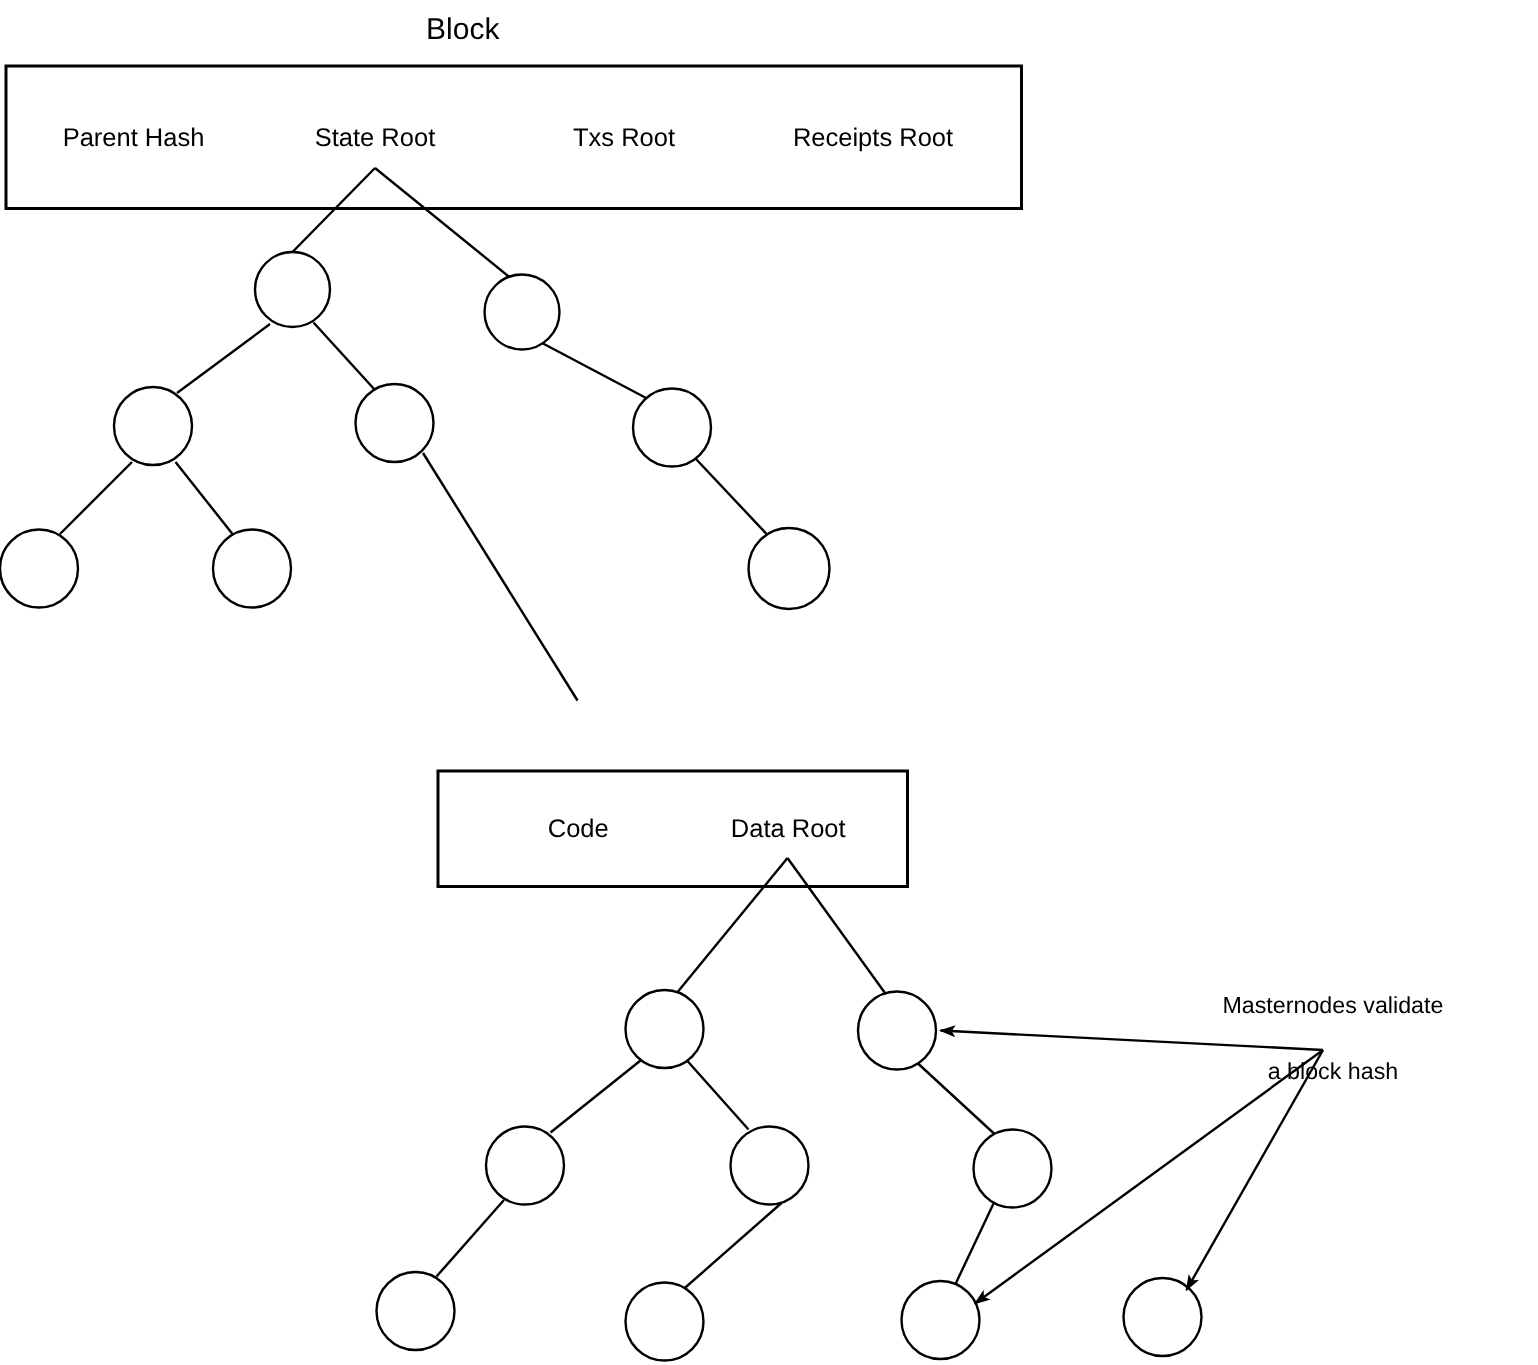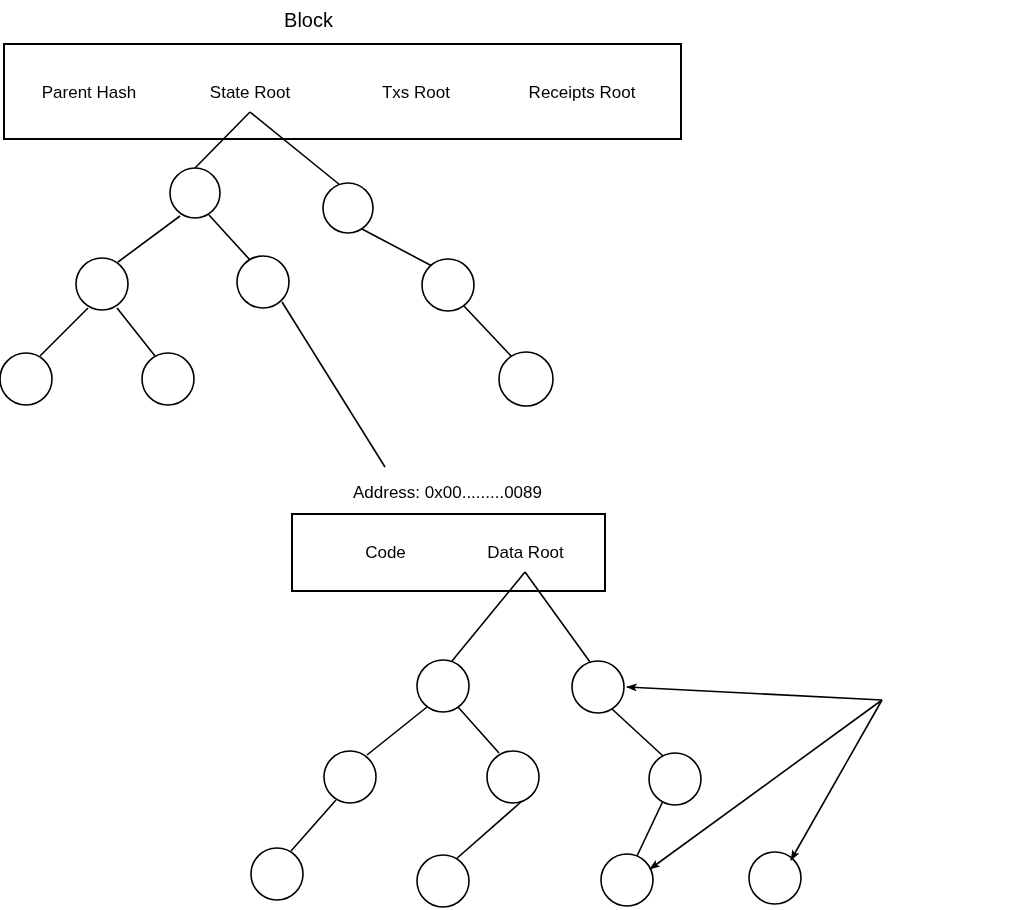--- a/index.html
+++ b/index.html
@@ -133,16 +133,19 @@
       </g>
     <g id="arrows-group">
         <line x1="882" y1="700" x2="627" y2="687" class="arrow-line" marker-end="url(#arrowhead)"></line>
         <line x1="882" y1="700" x2="650" y2="869" class="arrow-line" marker-end="url(#arrowhead)"></line>
         <line x1="882" y1="700" x2="791" y2="860" class="arrow-line" marker-end="url(#arrowhead)"></line>
       </g>
   </svg>
 
   <div class="lbl title-lbl" id="block-title" style="left:0; top:10px; width:617px;">Block</div>
 
-  <div class="lbl" id="address-label" style="left:291px; top:482px; width:313px;">Address: 0x00.........0089</div>
 
+  <div class="lbl annot-lbl" id="annotation-label" style="left:790px; top:638px; width:180px;">
+    <span>Masternodes validate</span><br>
+    <span>a block hash</span>
+  </div>
 
 </div>
 
 </body></html>

